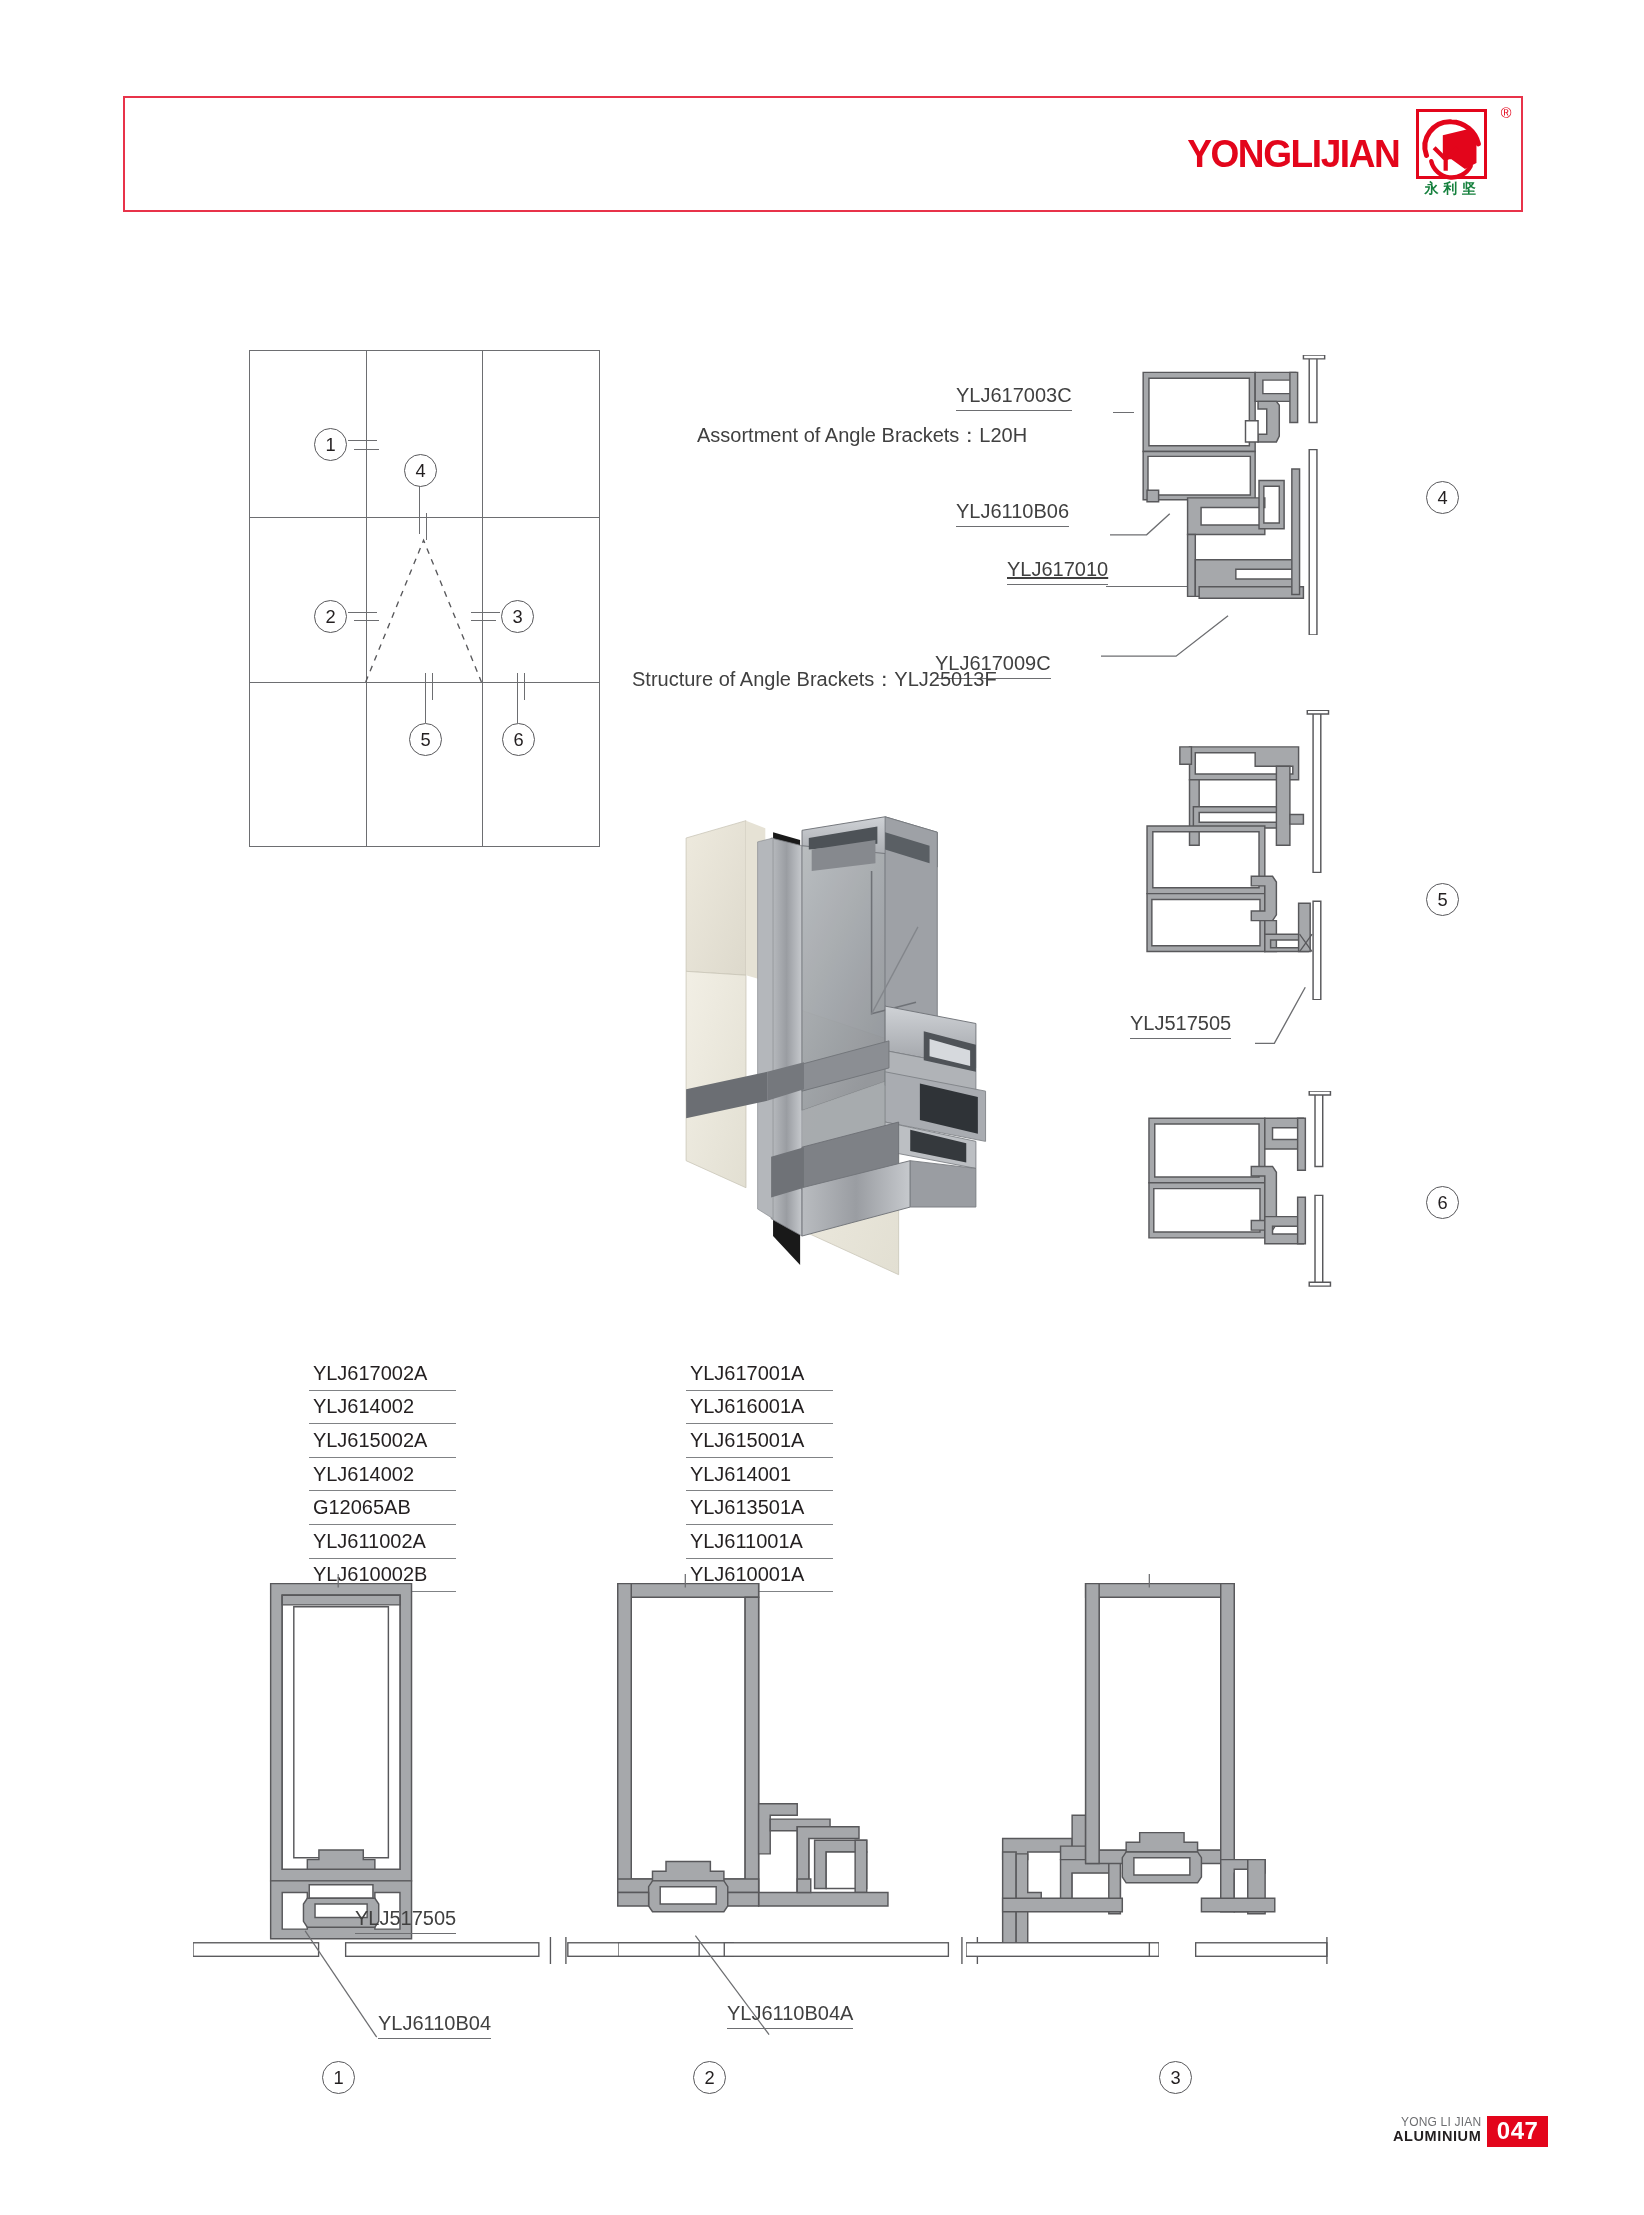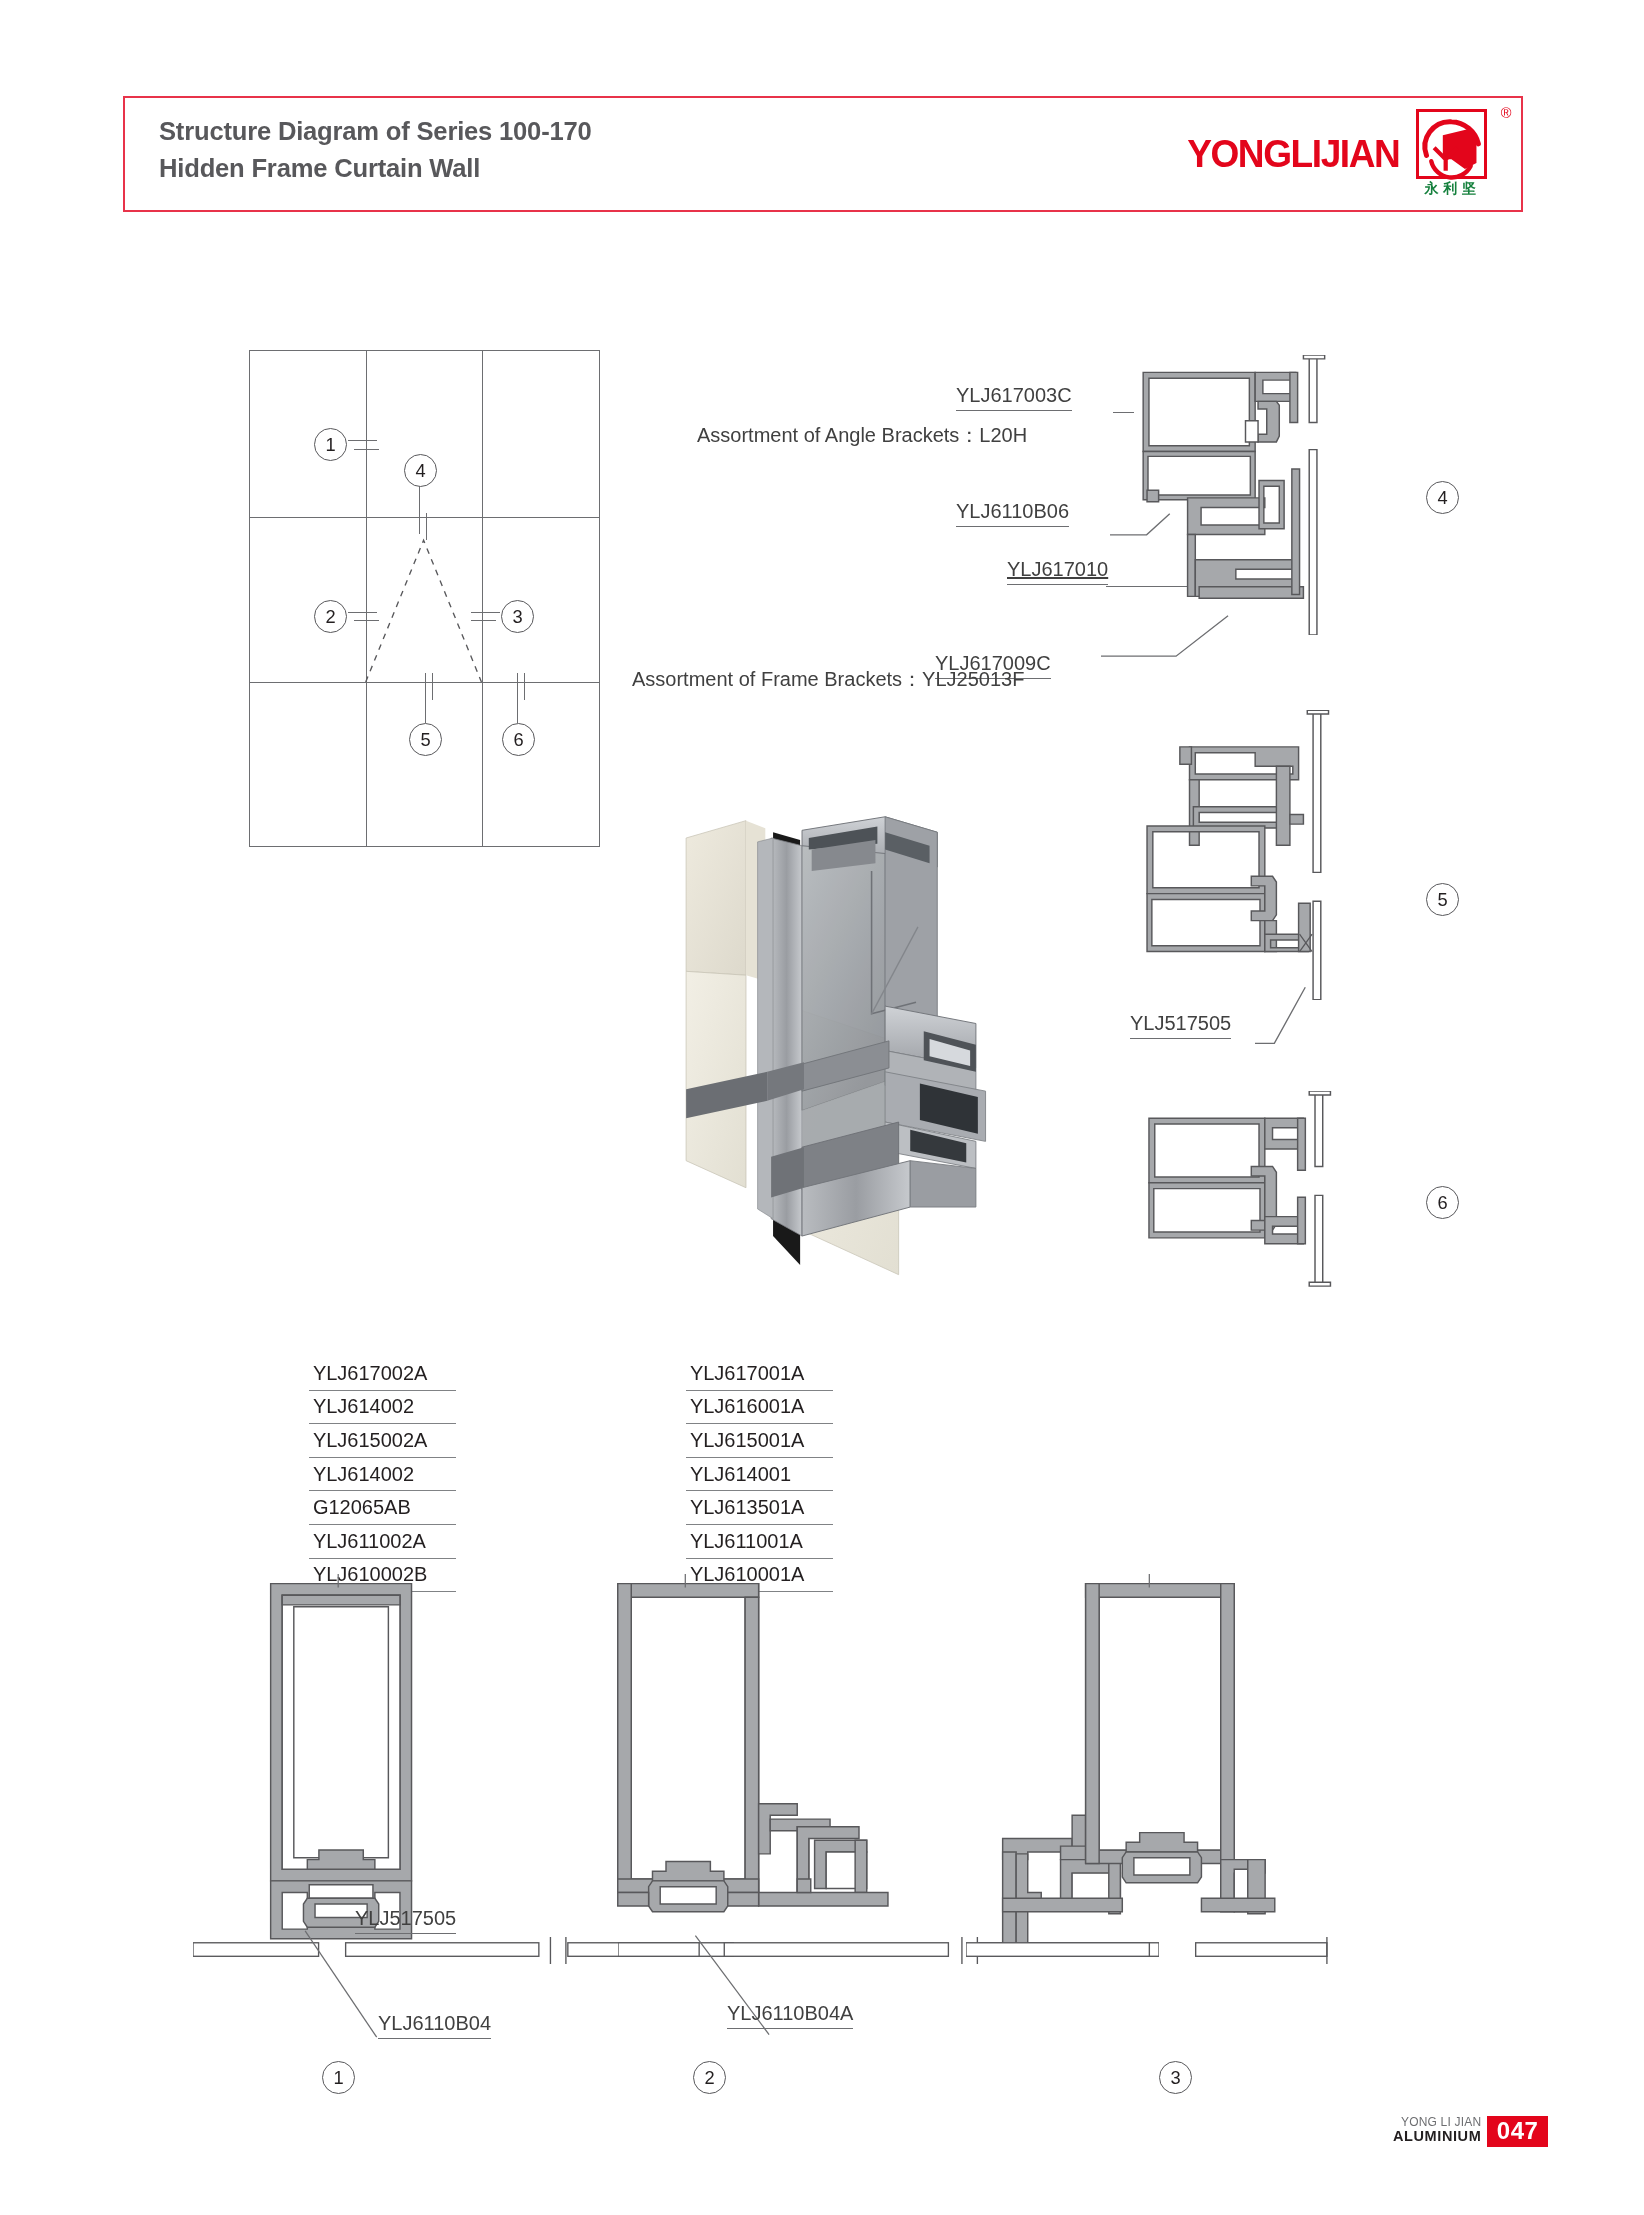--- a/index.html
+++ b/index.html
@@ -155,22 +155,20 @@
     letter-spacing: 0.5px;
   }
 
   svg { display: block; }
   .dwg { position: absolute; }
 </style>
 </head>
 <body>
 
 <div id="header-bar">
-  <div id="header-title">Structure Diagram of Series 100-170
-Hidden Frame Curtain Wall</div>
 
   <div id="brand-block">
     <div id="brand-wordmark">YONGLIJIAN</div>
     <div id="brand-emblem">
       <div id="emblem-square"></div>
       <svg width="100" height="97" viewBox="0 0 104 100" style="position:absolute;left:0;top:0;">
 
         <path d="M14 52 A26 26 0 0 1 40 17 A30 30 0 0 1 68 40" fill="none" stroke="#e3051b" stroke-width="5.2" stroke-linecap="round"></path>
         <path d="M19 58 A22 22 0 0 0 60 63" fill="none" stroke="#e3051b" stroke-width="4.6" stroke-linecap="round"></path>
         <path d="M31 31 L60 24 L66 31 L66 60 L54 66 L40 56 L31 56 Z" fill="#e3051b"></path>
@@ -224,21 +222,21 @@
 </svg>
 
 <div class="label ulabel" style="left:1007px; top:558px;text-decoration:underline;">YLJ617010</div>
 <div class="leader" style="left:1106px; top:586px; width:97px;"></div>
 
 <div class="label ulabel" style="left:935px; top:652px;">YLJ617009C</div>
 <svg class="dwg" style="left:1101px;top:579px;" width="154" height="87" viewBox="0 0 160 90">
   <path d="M0 80 L78 80 L132 38" fill="none" stroke="#6d6e71" stroke-width="1.4"></path>
 </svg>
 
-<div class="label" style="left:632px; top:666px;">Assortment of Frame Brackets：YLJ25013F</div>
+<div class="label" style="left:632px; top:666px;">Structure of Angle Brackets：YLJ25013F</div>
 
 <svg class="dwg" style="left:1120px; top:355px;" width="251" height="280" viewBox="0 0 260 290">
   <g stroke="#58585b" stroke-width="1.5" fill="#a6a8ab">
     <path d="M24 18 L140 18 L140 100 L24 100 Z M30 24 L134 24 L134 94 L30 94 Z" fill-rule="evenodd"></path>
     <path d="M24 100 L140 100 L140 150 L24 150 Z M29 105 L135 105 L135 145 L29 145 Z" fill-rule="evenodd"></path>
     <path d="M140 18 L182 18 L182 26 L148 26 L148 40 L182 40 L182 48 L140 48 Z"></path>
     <path d="M176 18 L184 18 L184 70 L176 70 Z"></path>
     <path d="M143 48 L162 48 L165 52 L165 84 L162 90 L143 90 L143 82 L152 82 L152 56 L143 56 Z"></path>
     <path d="M130 68 L143 68 L143 90 L130 90 Z" fill="#fff"></path>
     <path d="M28 140 L40 140 L40 152 L28 152 Z"></path>

